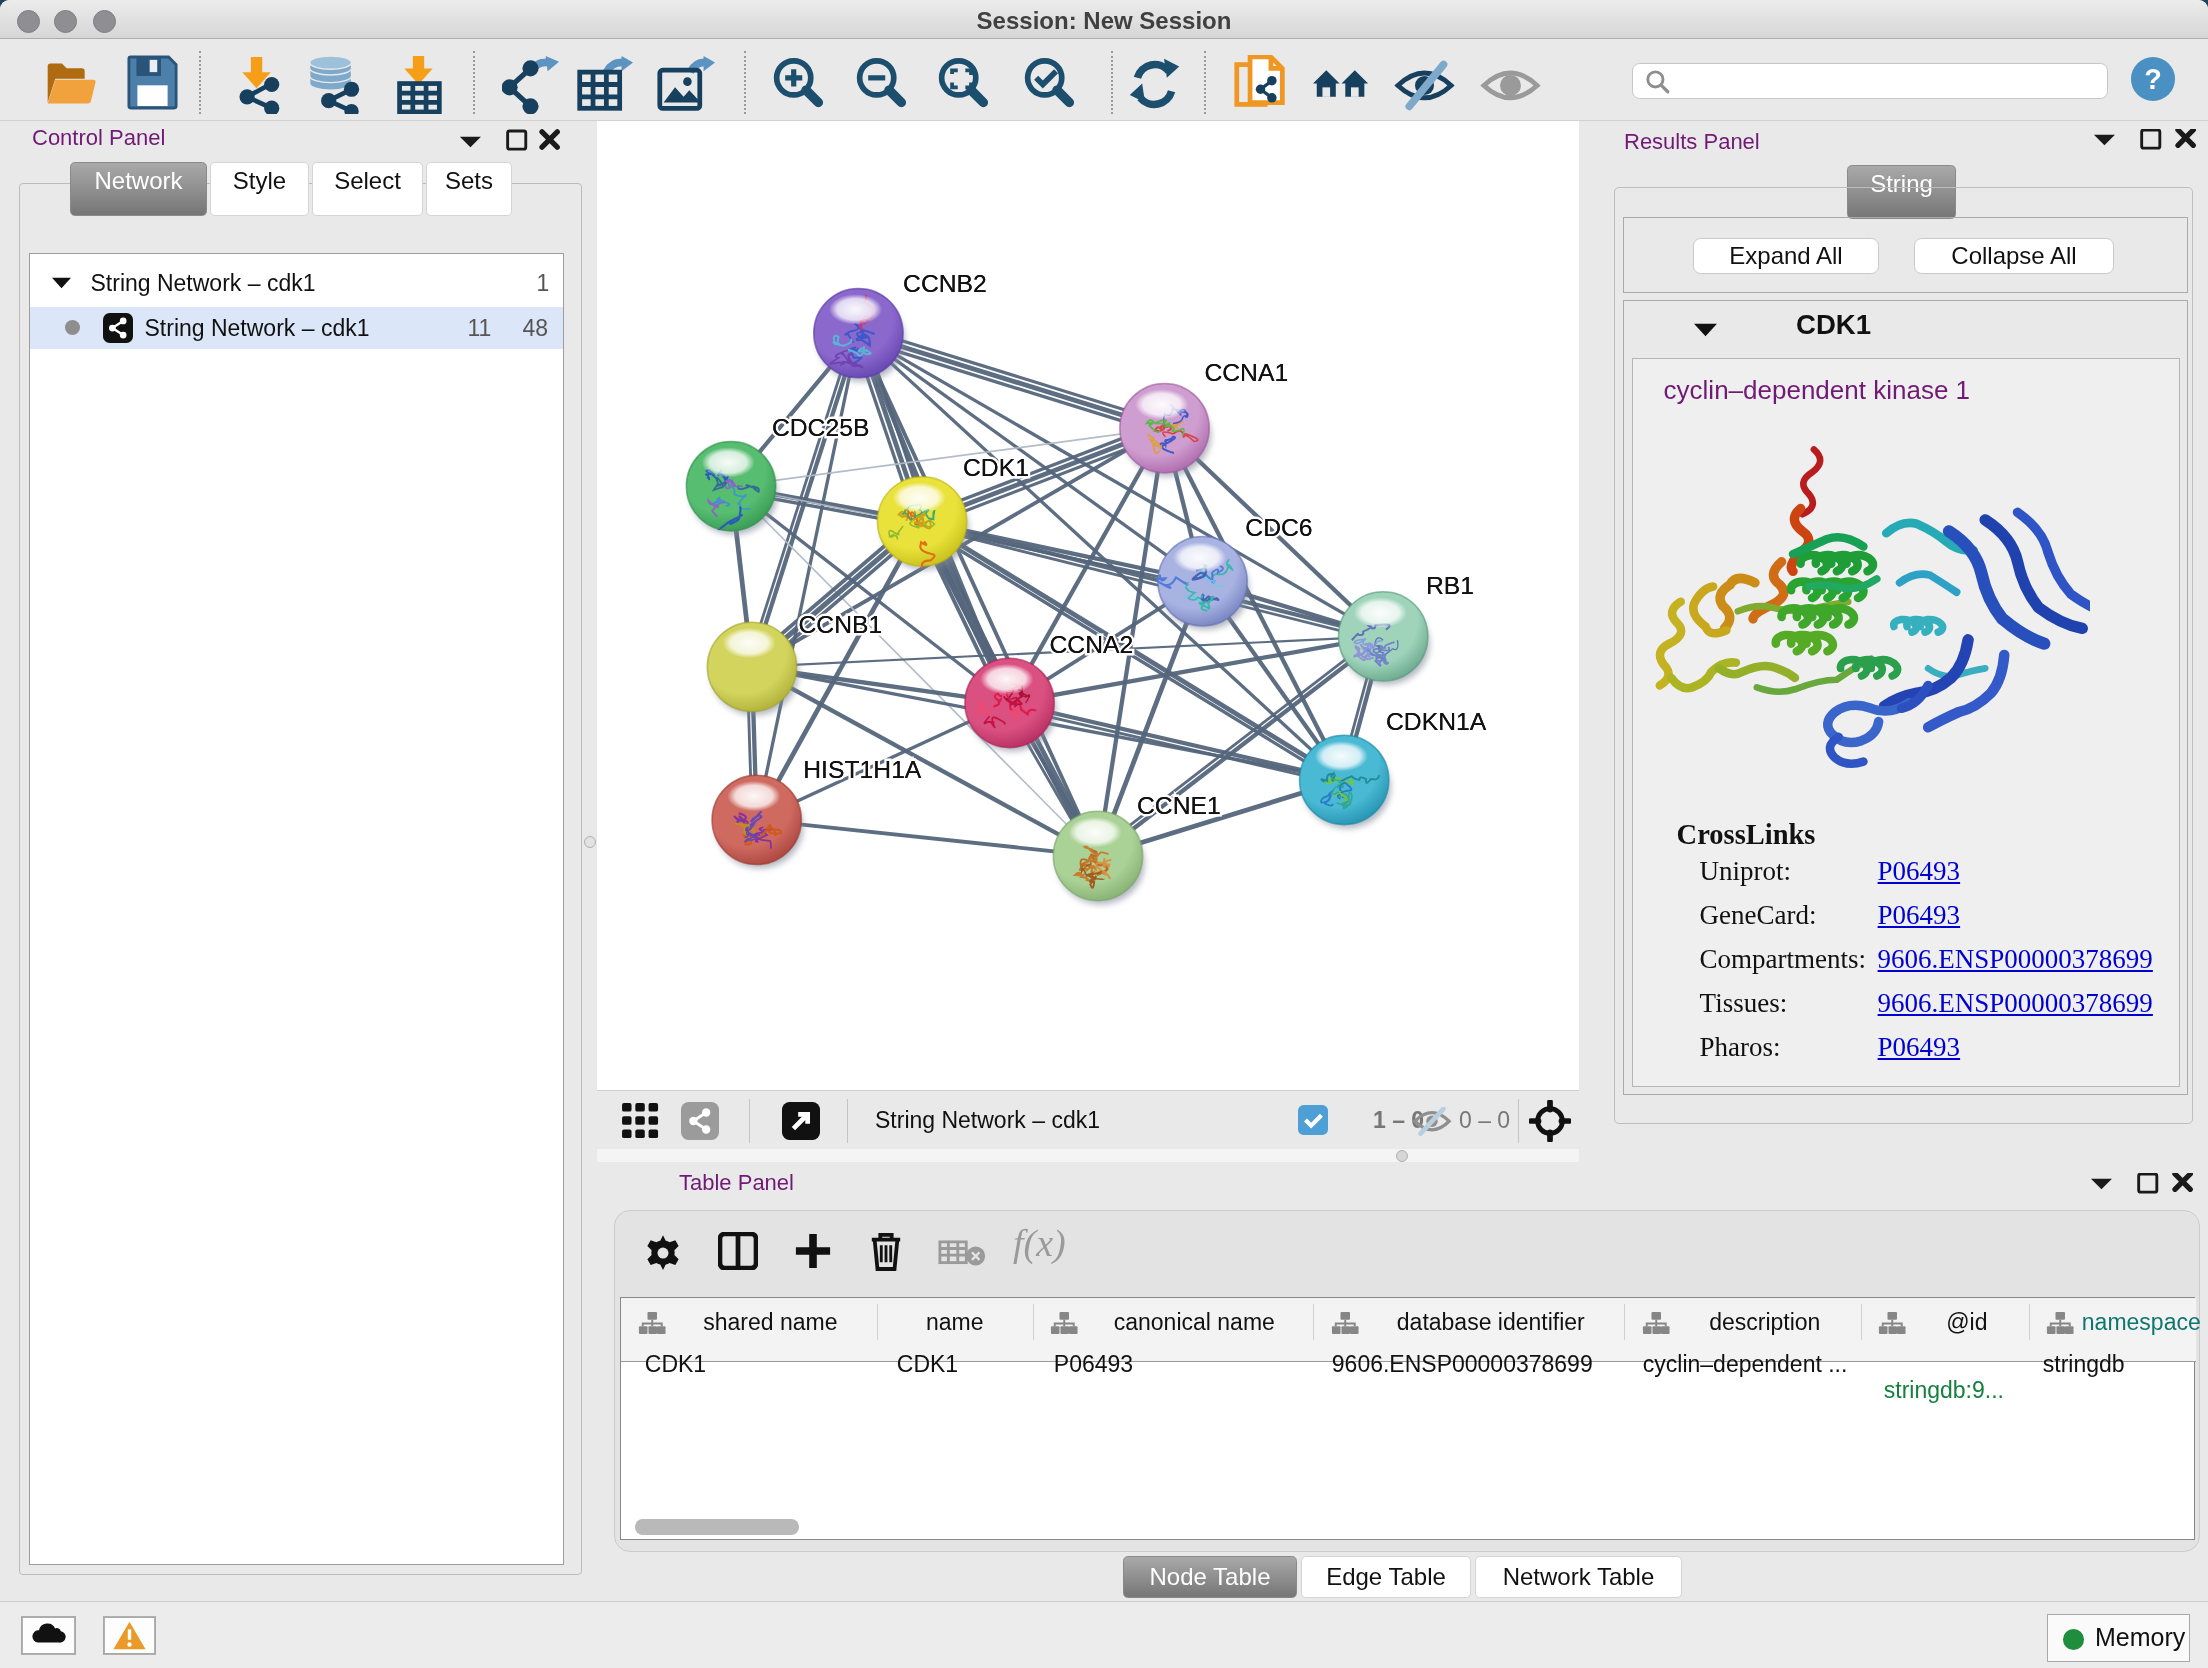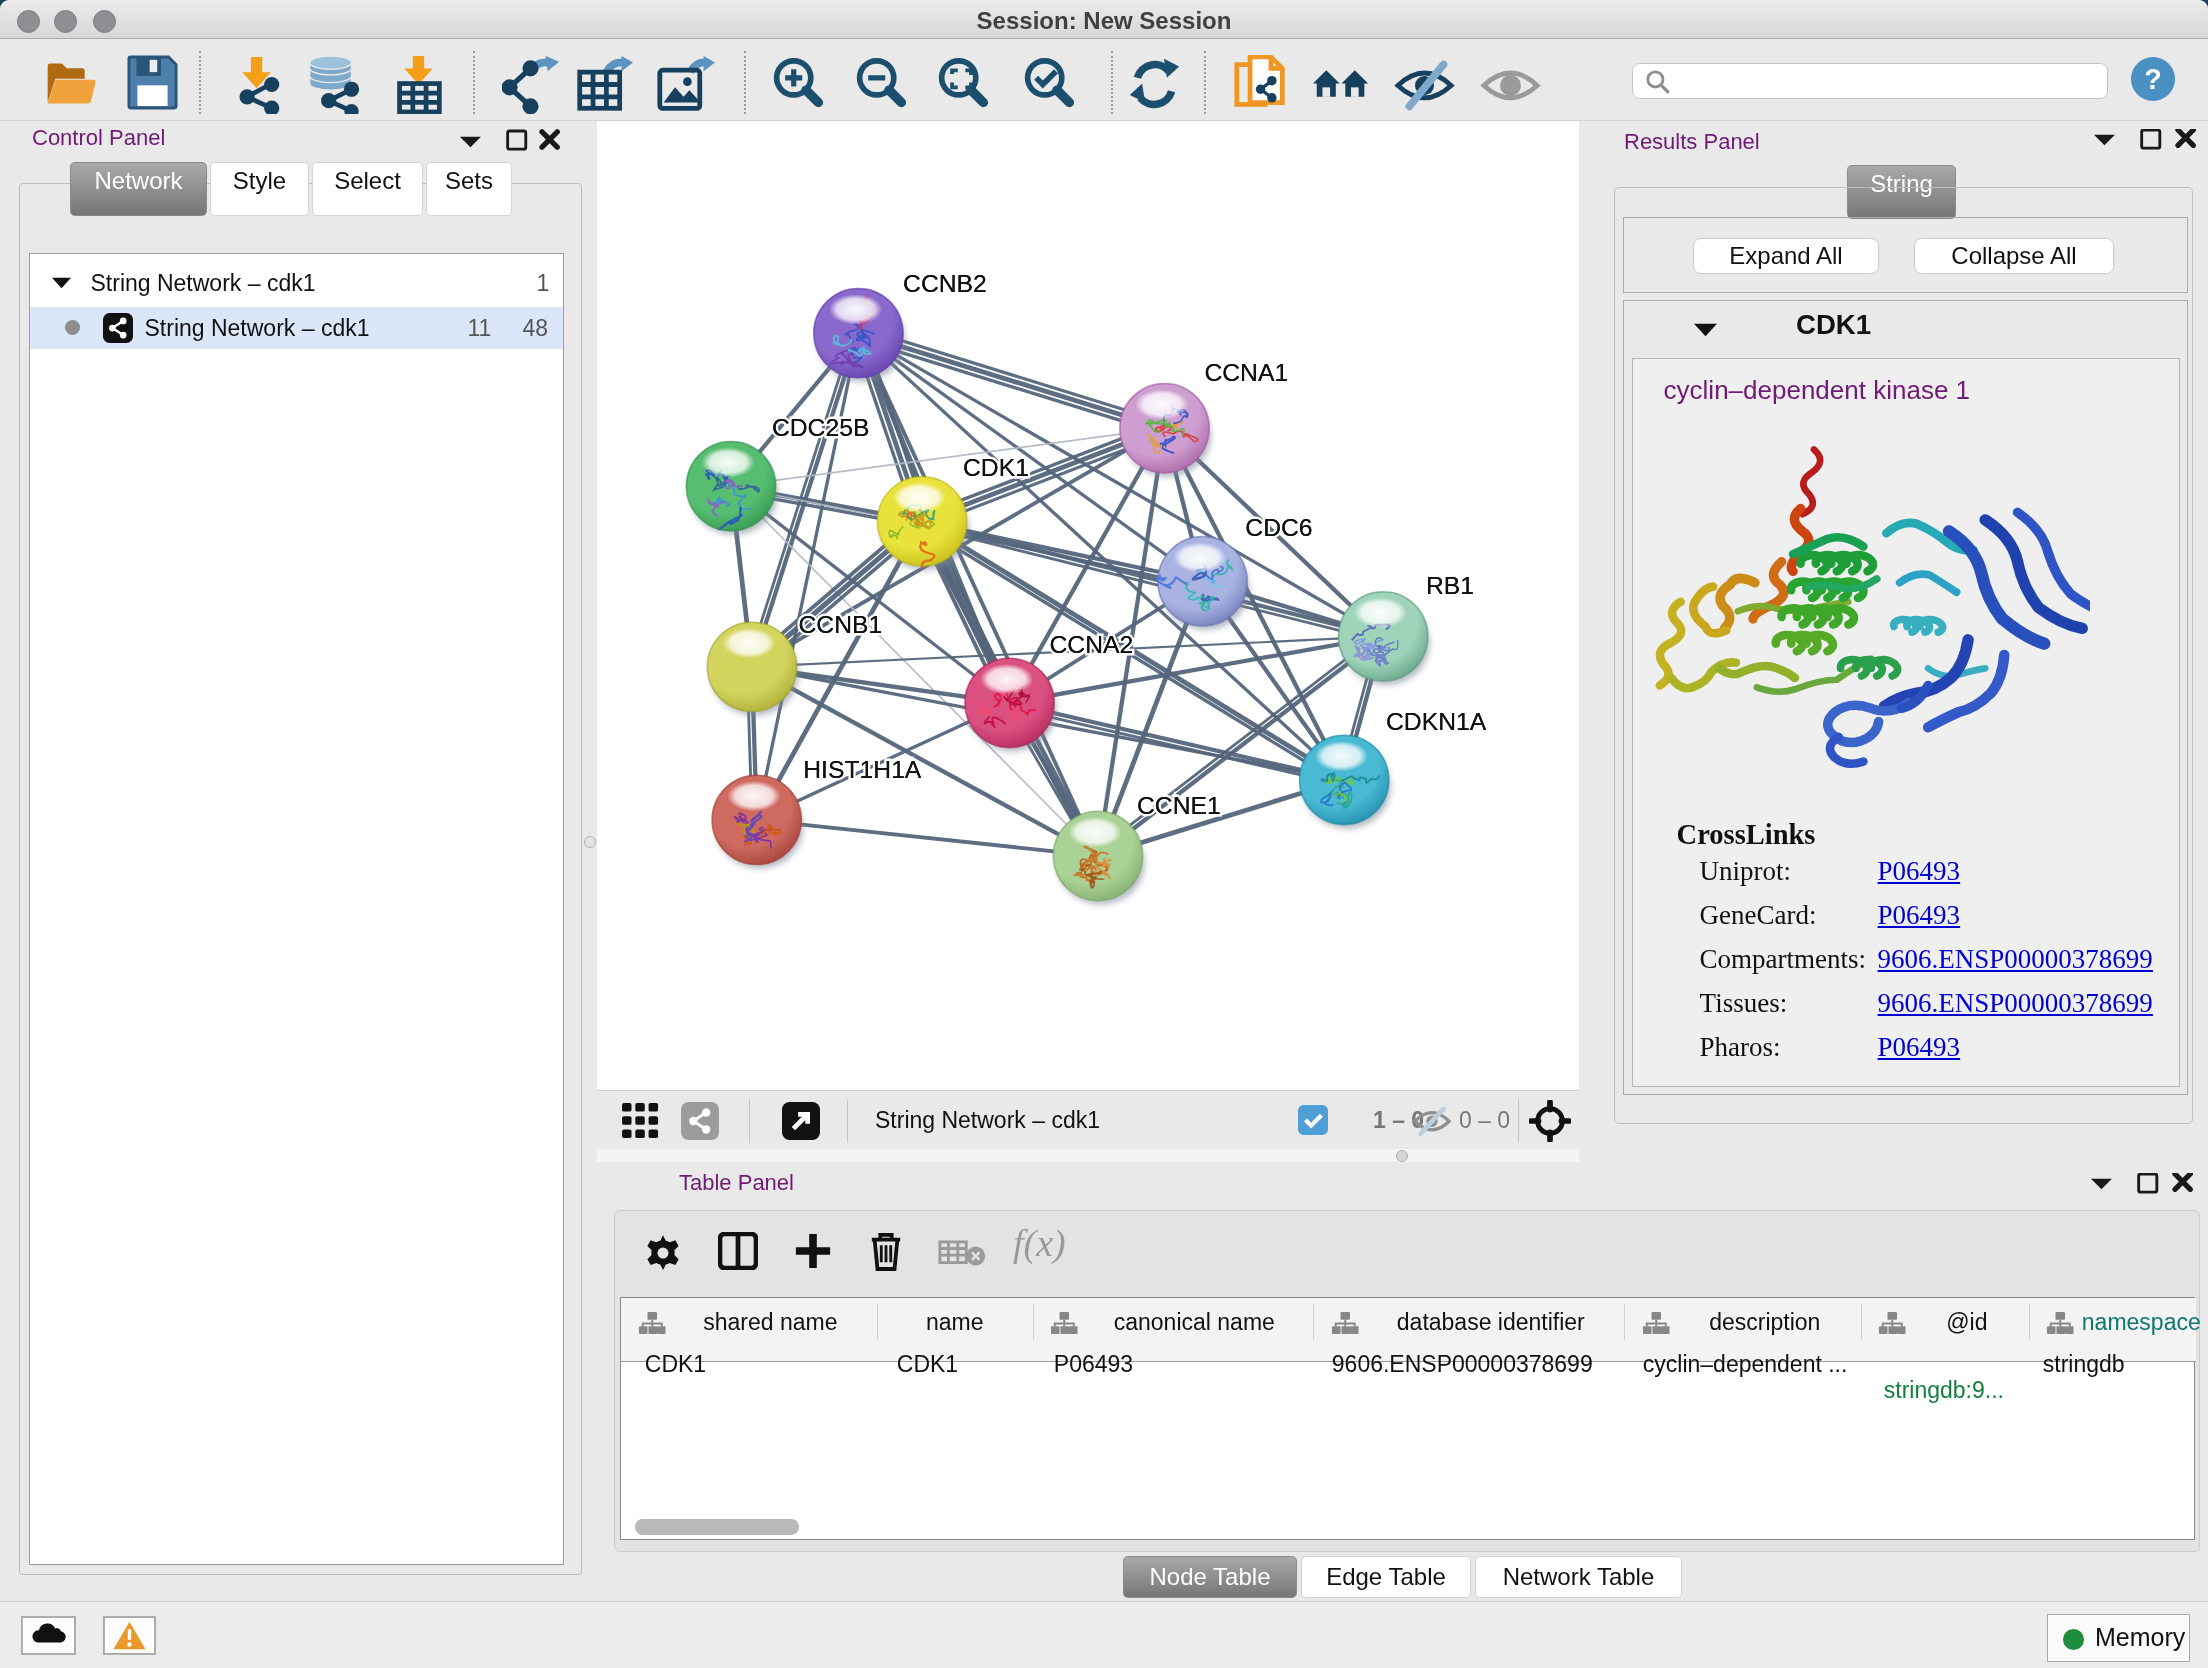--- a/index.html
+++ b/index.html
@@ -656,21 +656,21 @@
       </div>
     </div>
   </div>
   <div id="tablepanel">
     <div class="panel-title" style="position:absolute;left:87px;top:7.6px;">Table Panel</div>
     <svg style="position:absolute;left:1497px;top:11.4px;" width="107" height="23" viewBox="0 0 112 24">
       <path d="M2 6 l11 11 l11 -11 z" fill="#1a1a1a"></path>
       <rect x="52" y="1" width="19" height="19" fill="none" stroke="#1a1a1a" stroke-width="3" rx="2"></rect>
       <path d="M90 1 l16 16 M106 1 l-16 16" stroke="#1a1a1a" stroke-width="5.5" stroke-linecap="round"></path>
     </svg>
-    <div style="position:absolute;left:22px;top:48px;width:1586px;height:342px;background:#e3e3e3;border:1px solid #cccccc;border-radius:6px;">
+    <div style="position:absolute;left:22px;top:48px;width:1586px;height:342px;background:#e3e3e3;border:1px solid #cccccc;border-radius:16px;">
 
       <svg style="position:absolute;left:28.5px;top:21px;" width="38" height="38" viewBox="0 0 36 36">
         <path fill="#111" d="M18 3 l2.6 5.2 a10.5 10.5 0 0 1 3.6 1.5 l5.5-1.9 l3.1 5.4 l-4 4.1 a10.5 10.5 0 0 1 0 4.4 l4 4.1 l-3.1 5.4 l-5.5-1.9 a10.5 10.5 0 0 1 -3.6 1.5 l-2.6 5.2 l-2.6-5.2 a10.5 10.5 0 0 1 -3.6-1.5 l-5.5 1.9 l-3.1-5.4 l4-4.1 a10.5 10.5 0 0 1 0-4.4 l-4-4.1 l3.1-5.4 l5.5 1.9 a10.5 10.5 0 0 1 3.6-1.5 z"></path>
         <circle cx="18" cy="20" r="5.2" fill="#e3e3e3"></circle>
       </svg>
       <svg style="position:absolute;left:103px;top:21px;" width="40" height="38" viewBox="0 0 42 40">
         <rect x="2" y="2" width="38" height="36" rx="5" fill="none" stroke="#111" stroke-width="5"></rect>
         <path d="M21 2 v36" stroke="#111" stroke-width="5"></path>
       </svg>
       <svg style="position:absolute;left:179px;top:21px;" width="38" height="38" viewBox="0 0 40 40">

